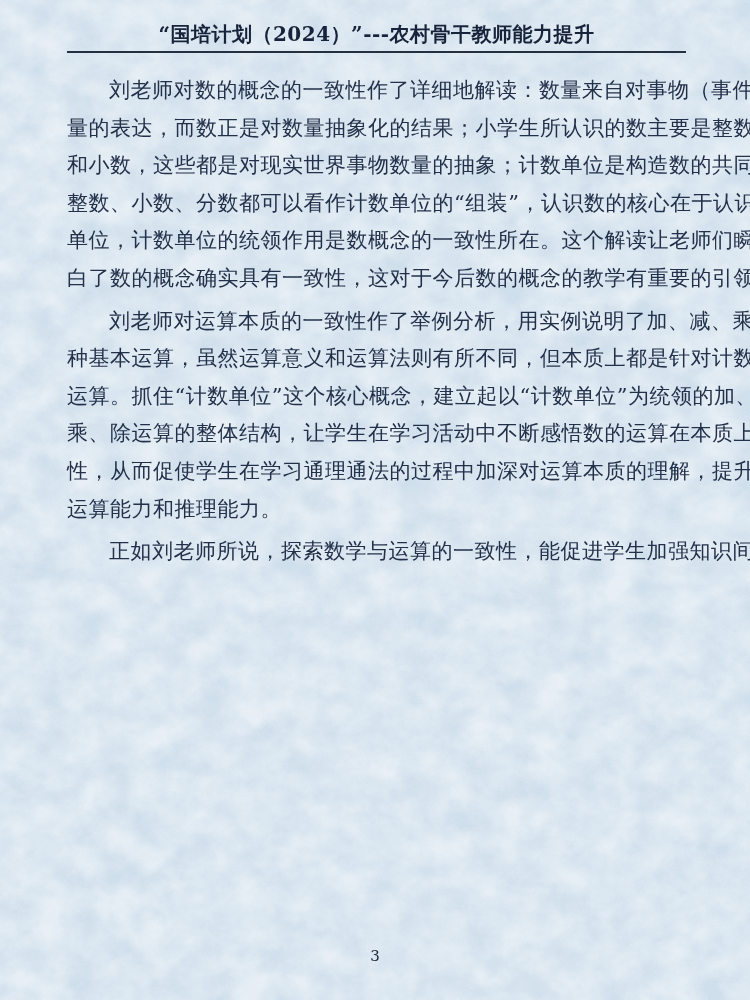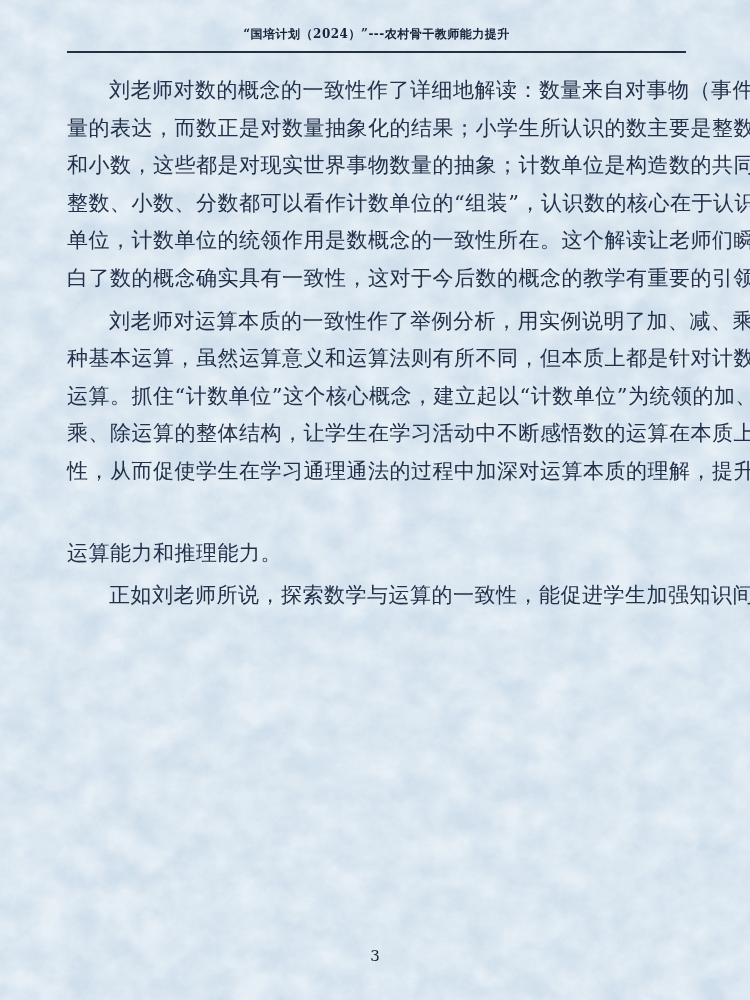--- a/index.html
+++ b/index.html
@@ -22,21 +22,21 @@
   }
   .sheet {
     position: absolute;
     inset: 0;
     z-index: 1;
     padding: 22px 64px 0 67px;
     color: #22304a;
   }
   .header-title {
     text-align: center;
-    font-size: 12px;
+    font-size: 20px;
     line-height: 25px;
     font-weight: bold;
     letter-spacing: 0.5px;
     color: #16233a;
   }
   .header-rule {
     border: 0;
     border-top: 2px solid #24303f;
     margin-top: 4px;
   }
@@ -49,21 +49,20 @@
   .paragraph { margin-bottom: 5px; }
   .line {
     text-align: justify;
     text-align-last: justify;
     white-space: nowrap;
   }
   .line.first { text-indent: 2em; }
   .line.short-last {
     text-align: left;
     text-align-last: left;
-    margin-top: 44px;
   }
   .page-number {
     position: absolute;
     top: 947px;
     left: 0;
     width: 100%;
     text-align: center;
     font-size: 15px;
     color: #1c2736;
     z-index: 1;

